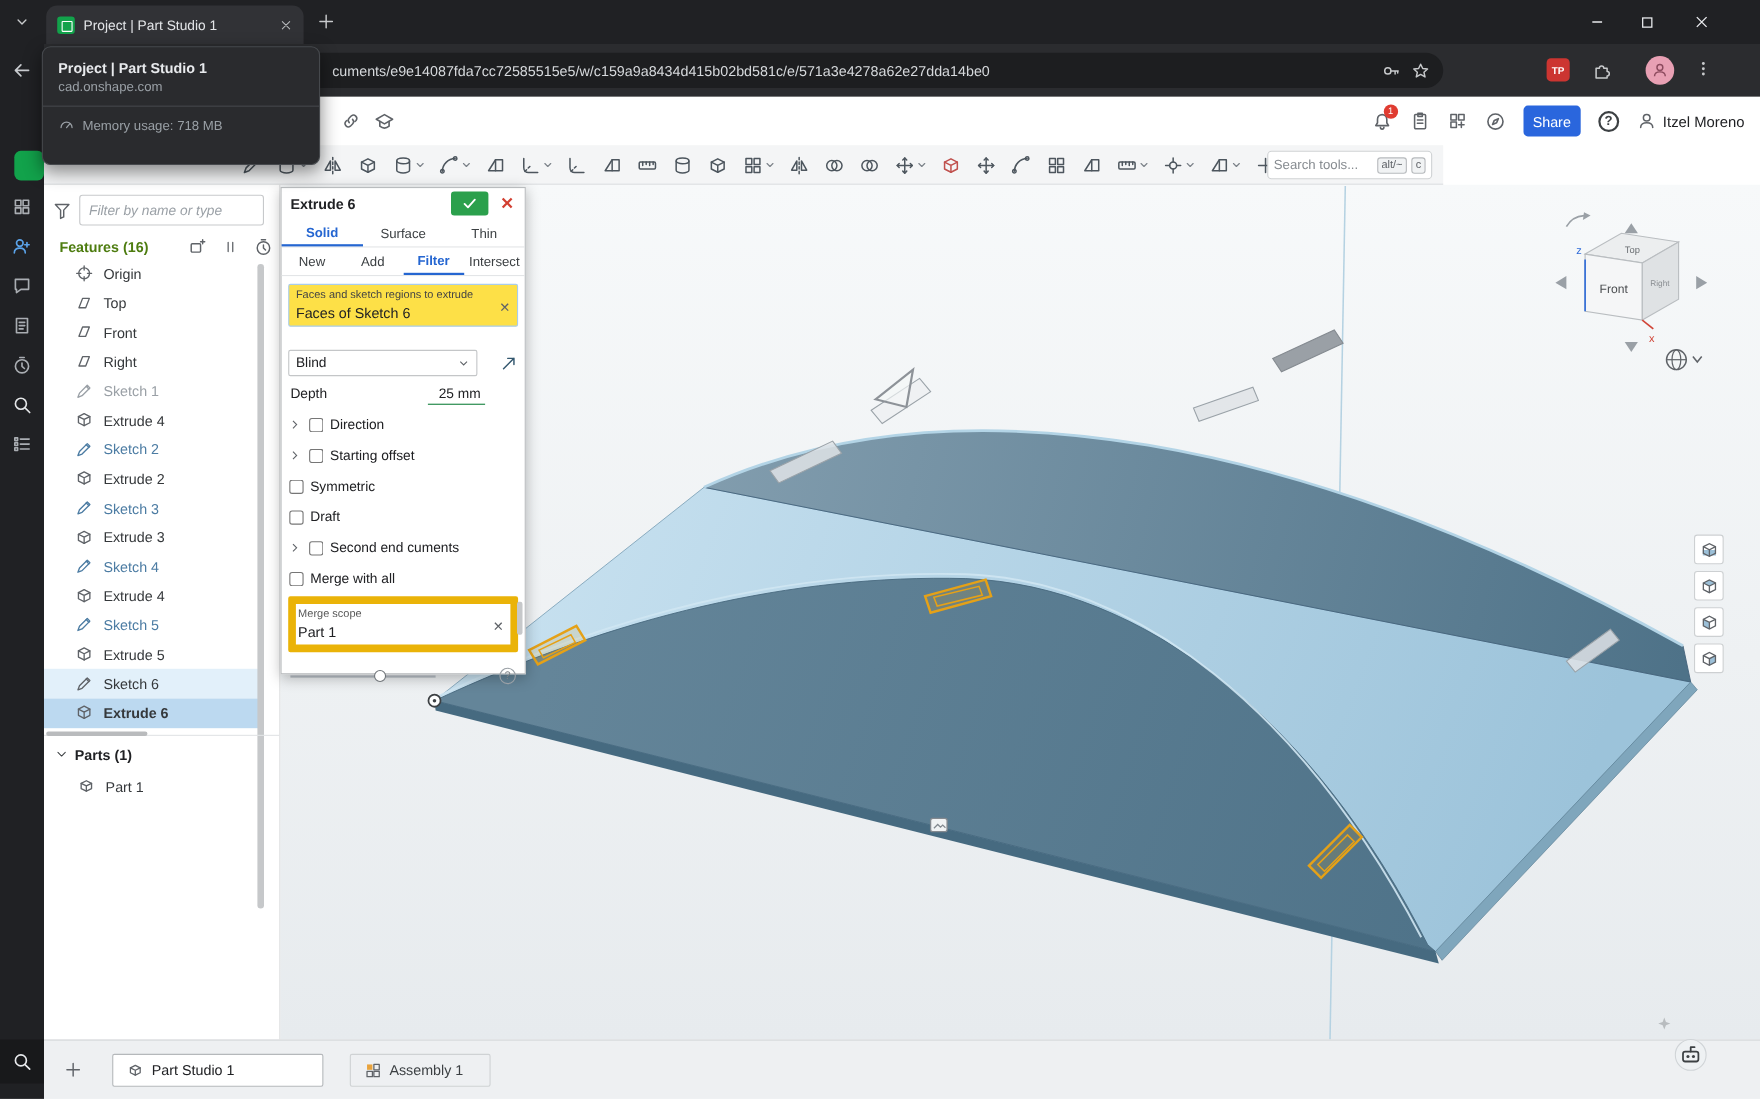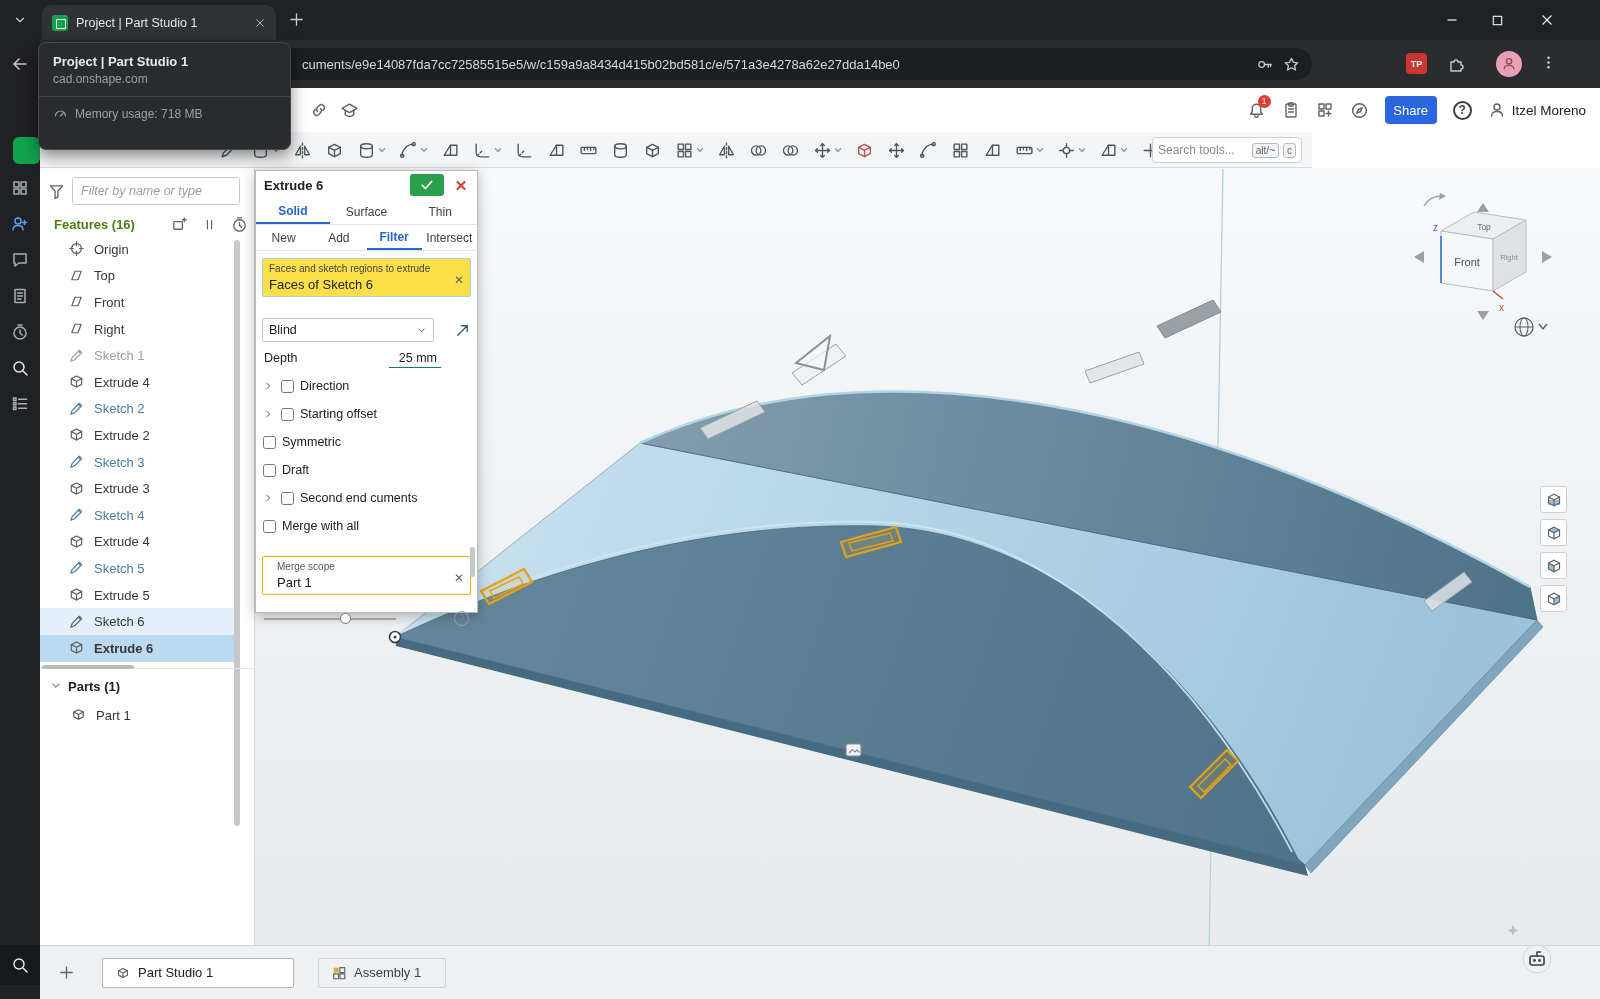--- a/index.html
+++ b/index.html
@@ -85,21 +85,21 @@
 .clrx{position:absolute;right:6px;top:14px;color:#5f6368;font-size:12px}
 #blindrow{margin:6px 6px 2px;display:flex;align-items:center;gap:20px}
 #blindsel{width:178px;height:24px;border:1px solid #c4c6c8;border-radius:2px;display:flex;align-items:center;padding:0 6px;font-size:12.5px;color:#202124}
 #blindsel .sp{flex:1}
 #depthrow{height:28px;display:flex;align-items:center;padding:0 8px;font-size:12.5px;color:#202124}
 #depthrow .sp{flex:1}
 #depthval{border-bottom:1px solid #15803d;padding:2px 4px;min-width:52px;text-align:right}
 .optrow{height:28px;display:flex;align-items:center;padding-left:7px;gap:6px;font-size:12.5px;color:#202124}
 .optrow input{width:13px;height:13px}
 .optrow .chev{width:12px;display:flex}
-#mergebox{margin:16px 6px;border:1px solid #eab308;border-radius:2px;padding:4px 14px;position:relative}
+#mergebox{margin:2px 6px;border:7px solid #eab308;border-radius:2px;padding:4px 2px;position:relative}
 #mergebox .lbl{font-size:10px;color:#555;margin-bottom:3px}
 #mergebox .val{font-size:13px;color:#202124}
 #dlgscroll{position:absolute;right:2px;top:376px;width:5px;height:30px;border-radius:2px;background:#c6c8ca}
 #sliderrow{margin:14px 8px 0;display:flex;align-items:center}
 #slidertrack{position:relative;width:132px;height:2px;background:#9aa0a6}
 #sliderknob{position:absolute;left:76px;top:-5px;width:11px;height:11px;border-radius:50%;background:#fff;border:1.5px solid #6f7479}
 #helpq2{margin-left:auto;width:15px;height:15px;border-radius:50%;border:1.5px solid #9aa0a6;color:#7d8287;font-size:10px;display:flex;align-items:center;justify-content:center}
 
 #viewport{left:255px;top:168px;width:1345px;height:777px;background:linear-gradient(180deg,#f7f9fa 0%,#eef1f3 55%,#e7ebee 100%)}
 .viewbtn{position:absolute;width:27px;height:27px;background:#fff;border:1px solid #cdd0d2;border-radius:3px;display:flex;align-items:center;justify-content:center}

